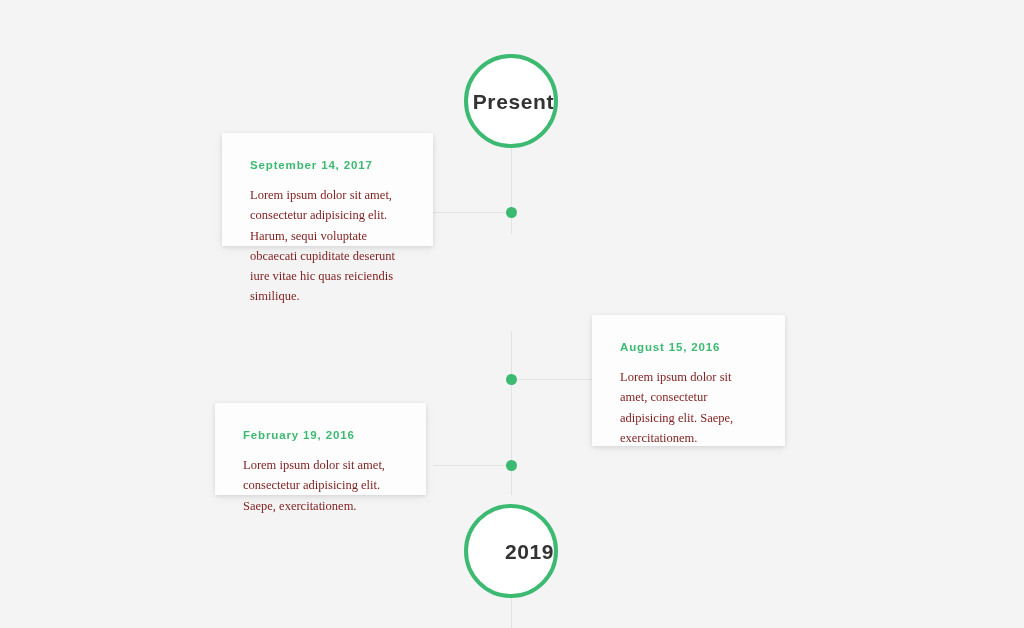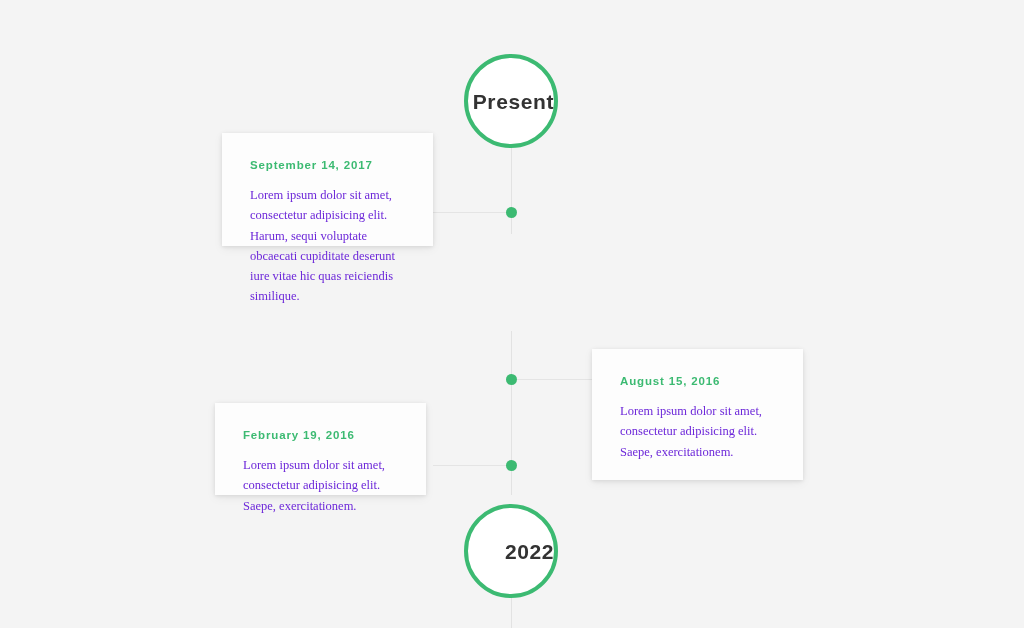--- a/index.html
+++ b/index.html
@@ -83,36 +83,36 @@
 
   
   .card {
     position: absolute;
     background: #fdfdfd;
     box-shadow: 0 1px 4px rgba(0,0,0,0.10), 0 3px 10px rgba(0,0,0,0.05);
     box-sizing: border-box;
     padding: 26px 28px 24px 28px;
   }
   .card-sept { left: 222px; top: 133px;  width: 211px; height: 113px; }
-  .card-aug  { left: 592px; top: 315px;  width: 211px; height: 131px; margin-top: 34px; }
+  .card-aug  { left: 592px; top: 315px;  width: 193px; height: 131px; }
   .card-feb  { left: 215px; top: 403px;  width: 211px; height: 92px; }
 
   .card-date {
     font-family: "Liberation Sans", sans-serif;
     font-size: 11.5px;
     font-weight: bold;
     color: #3cba72;
     letter-spacing: 0.85px;
     margin: 0 0 14px 0;
     white-space: nowrap;
   }
   .card-body {
     font-family: "Liberation Serif", serif;
     font-size: 12.5px;
-    color: #6d28d9;
+    color: #7f1d1d;
     line-height: 1.62;
     margin: 0;
   }
 </style>
 </head>
 <body>
 
 <div id="timeline-root">
 
   <div class="spine spine-seg-1"></div>
@@ -124,21 +124,21 @@
   <div class="connector conn-left-2"></div>
 
   <div class="node-dot dot-1"></div>
   <div class="node-dot dot-2"></div>
   <div class="node-dot dot-3"></div>
 
   <div class="node-circle circle-present">
     <span class="node-label">Present</span>
   </div>
   <div class="node-circle circle-2016">
-    <span class="node-label">2022</span>
+    <span class="node-label">2019</span>
   </div>
 
   <div class="card card-sept">
     <p class="card-date">September 14, 2017</p>
     <p class="card-body">Lorem ipsum dolor sit amet, consectetur adipisicing elit. Harum, sequi voluptate obcaecati cupiditate deserunt iure vitae hic quas reiciendis similique.</p>
   </div>
 
   <div class="card card-aug">
     <p class="card-date">August 15, 2016</p>
     <p class="card-body">Lorem ipsum dolor sit amet, consectetur adipisicing elit. Saepe, exercitationem.</p>

